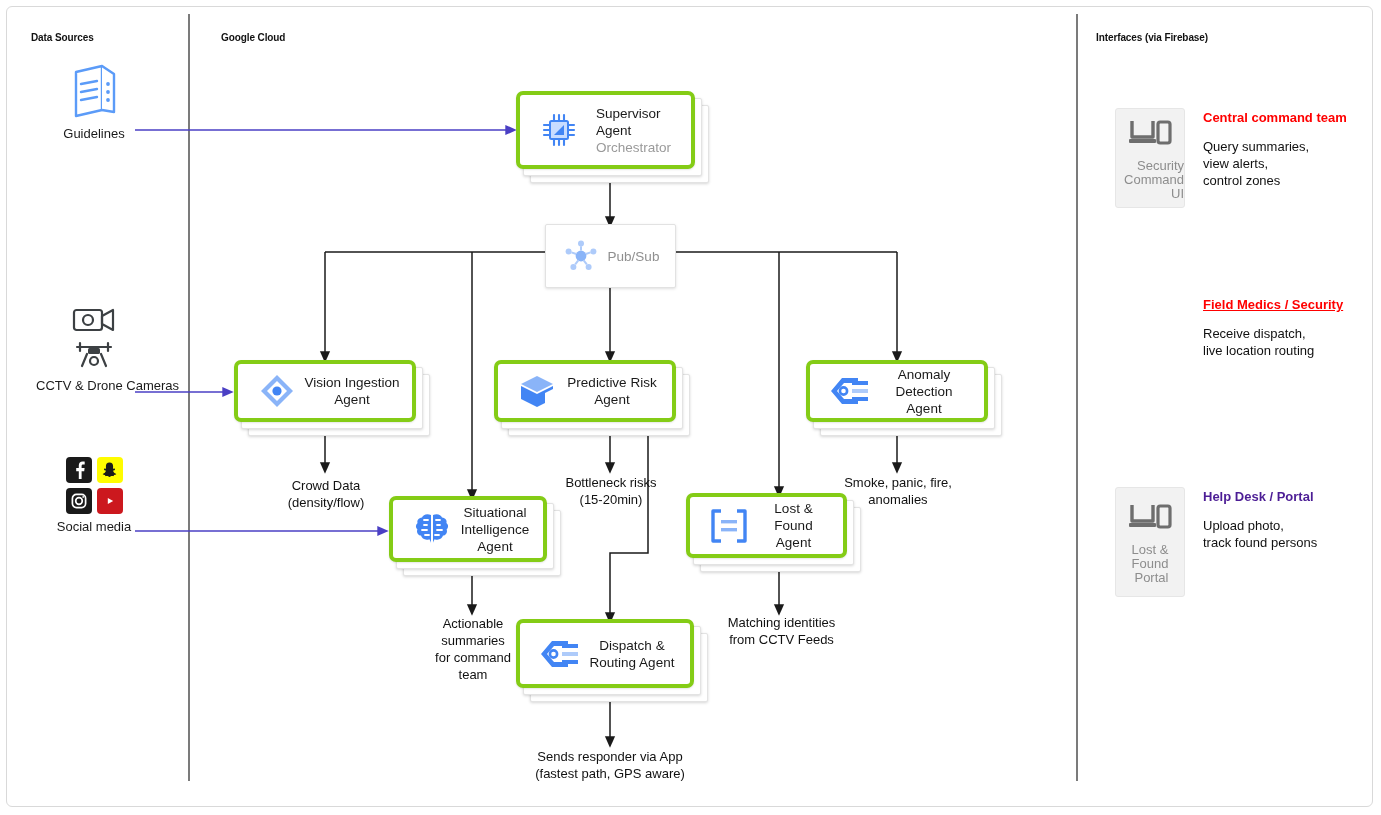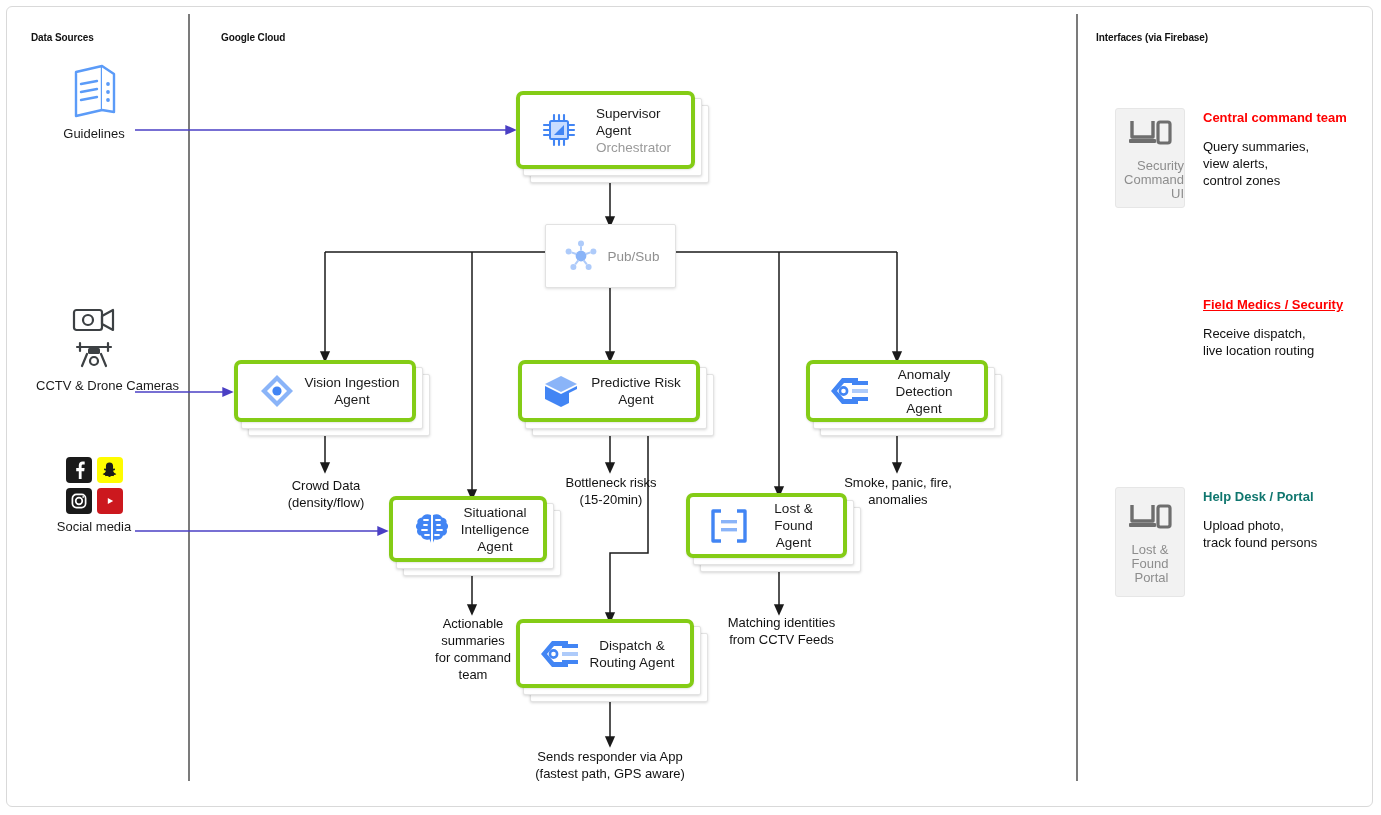--- a/index.html
+++ b/index.html
@@ -324,21 +324,21 @@
           <path d="M20,4 L36,20 L20,36 L4,20 Z" fill="#8ab4f8"></path>
           <path d="M20,10 L30,20 L20,30 L10,20 Z" fill="#ffffff"></path>
           <circle cx="20" cy="20" r="4.6" fill="#4285f4"></circle>
         </svg>
       </div>
       <div class="lbl" style="white-space:pre-line;">Vision Ingestion
 Agent</div>
     </div>
   </div>
 
-  <div class="node" style="left:518px; top:360px; width:182px; height:62px;">
+  <div class="node" style="left:494px; top:360px; width:182px; height:62px;">
     <div class="stack2"></div>
     <div class="stack1"></div>
     <div class="face">
       <div class="ic">
         <svg width="40" height="40" viewBox="0 0 40 40">
           <path d="M20,5 L36,13 L20,21 L4,13 Z" fill="#8ab4f8"></path>
           <path d="M4,15 L20,23 L20,36 L4,28 Z" fill="#4285f4"></path>
           <path d="M36,15 L20,23 L20,36 L28,32 L28,22 L36,18 Z" fill="#4285f4"></path>
         </svg>
       </div>
@@ -467,18 +467,18 @@
         <svg width="46" height="34" viewBox="0 0 46 34">
           <path d="M5,6 L5,22 L26,22 L26,6" fill="none" stroke="#6e6e6e" stroke-width="3.4" stroke-linejoin="round"></path>
           <rect x="2" y="24" width="27" height="4" rx="1" fill="#6e6e6e"></rect>
           <rect x="31" y="7" width="12" height="21" rx="2.2" fill="none" stroke="#6e6e6e" stroke-width="3.2"></rect>
         </svg>
       </div>
       <div class="tname" style="white-space:pre-line;">Lost &amp;
 Found
 Portal</div>
     </div>
-    <div class="who" style="color:#0f766e;">Help Desk / Portal</div>
+    <div class="who" style="color:#4c1d95;">Help Desk / Portal</div>
     <div class="desc">Upload photo,
 track found persons</div>
   </div>
 
 </div>
 
 </body></html>

